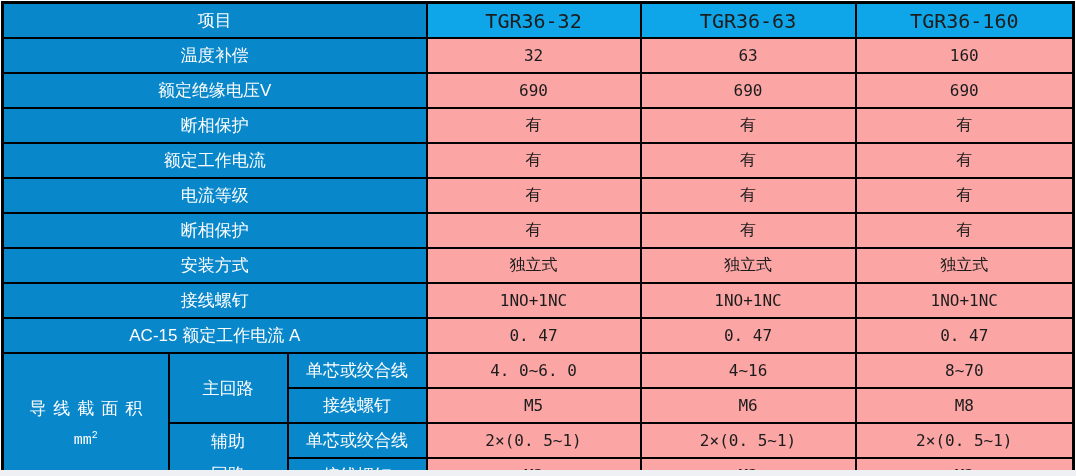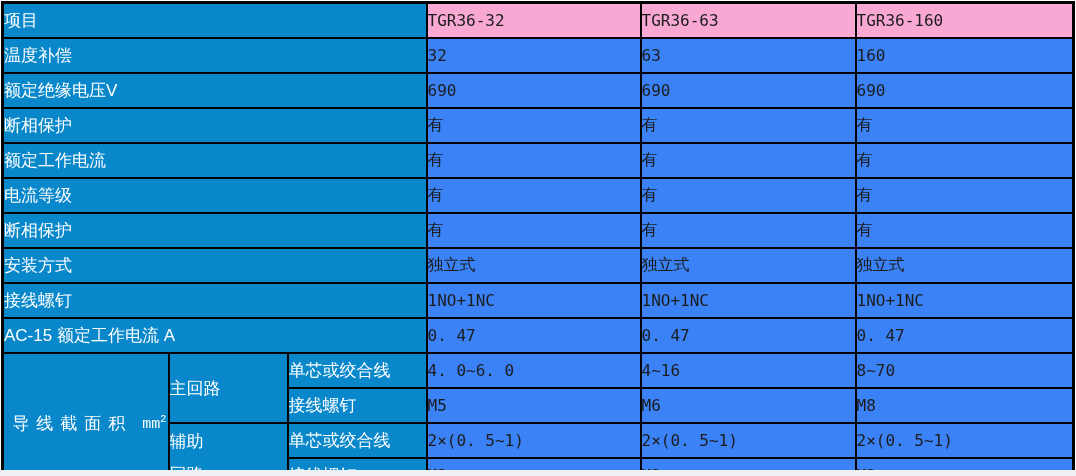--- a/index.html
+++ b/index.html
@@ -22,47 +22,47 @@
     top: 1px;
     border-collapse: collapse;
     table-layout: fixed;
     width: 1071px;
     border: 3px solid #000;
   }
   table.spec td {
     border: 2px solid #000;
     height: 33px;
     padding: 0 0;
-    text-align: left;
+    text-align: center;
     vertical-align: middle;
     overflow: hidden;
     white-space: nowrap;
   }
   
   td.hd {
     background: #0987cb;
     color: #ffffff;
     font-size: 17px;
   }
   
   td.val {
-    background: #3b82f6;
+    background: #fca5a5;
     color: #1c1c1c;
     font-family: "DejaVu Sans Mono", "Liberation Mono", monospace;
     font-size: 16px;
   }
   td.modelhd {
-    background: #f9a8d4;
+    background: #0ea5e9;
     color: #1c1c1c;
     font-family: "DejaVu Sans Mono", "Liberation Mono", monospace;
-    font-size: 16px;
+    font-size: 20px;
   }
   .wire-group {
     display: flex;
-    flex-direction: row;
+    flex-direction: column;
     align-items: center;
     justify-content: center;
     gap: 10px;
   }
   .wire-group .gname {
     letter-spacing: 7px;
     text-indent: 7px; 
   }
   .wire-group .gunit {
     font-family: Liberation Mono, monospace;

